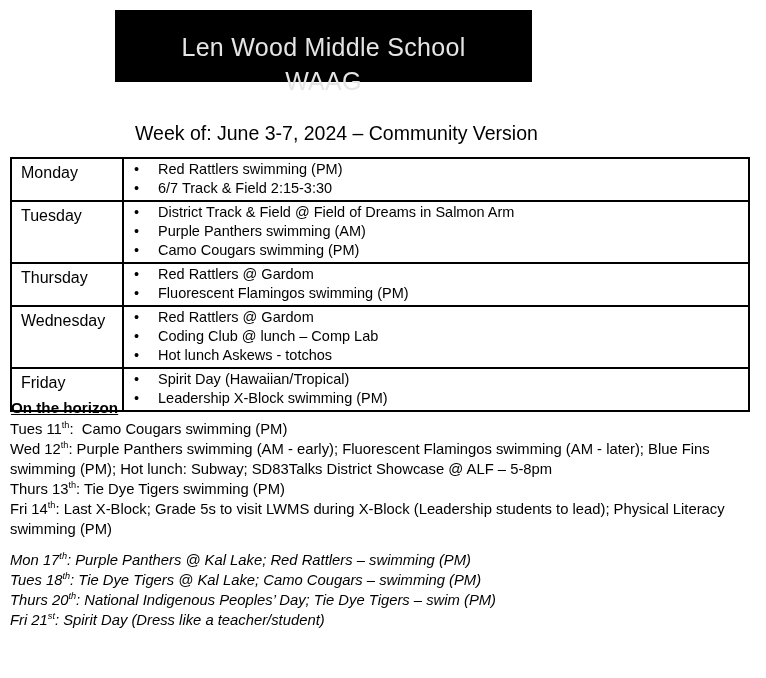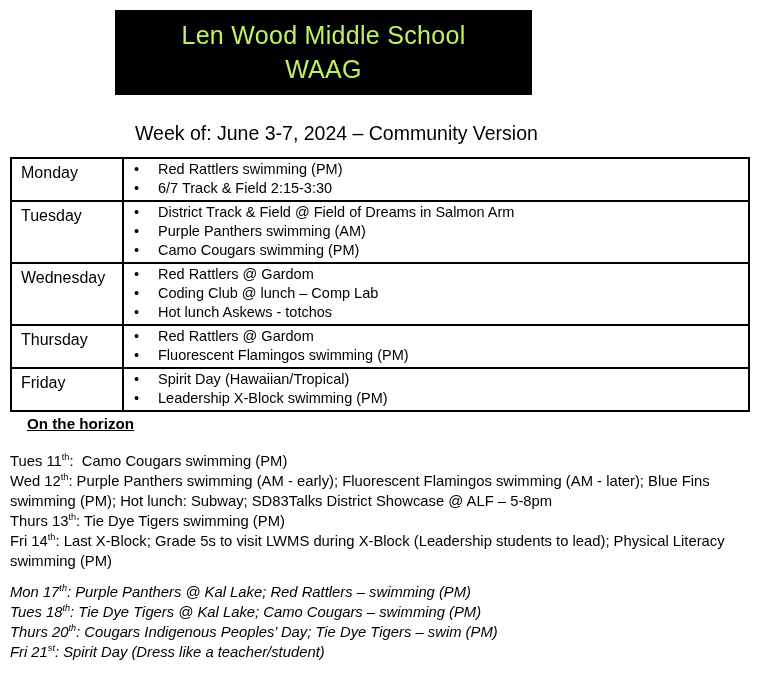--- a/index.html
+++ b/index.html
@@ -6,23 +6,23 @@
   body {
     width:766px; height:678px;
     background:#ffffff; color:#000000;
     font-family:"Liberation Sans","DejaVu Sans",sans-serif;
     position:relative; overflow:hidden;
   }
 
   
   .banner {
     position:absolute; left:115px; top:10px;
-    width:417px; height:85px; box-sizing:border-box;
-    background:#000000; color:#bef264;
-    text-align:center; padding-top:8px;
+    width:417px; height:72px; box-sizing:border-box;
+    background:#000000; color:#e5e5e5;
+    text-align:center; padding-top:20px;
   }
   .banner-line { font-size:25px; line-height:34px; letter-spacing:0.3px; }
 
   
   .week-line {
     position:absolute; left:135px; top:108px;
     font-size:19.5px; line-height:26px;margin-top:12px;
   }
 
   
@@ -37,21 +37,21 @@
   .bullet { flex:0 0 24px; }
   .itxt  { flex:1; }
 
   
   .horizon {
     position:absolute; left:10px; top:397px;
     width:748px; font-size:14.8px; line-height:20px;
   }
   .hz-head {
     font-size:15.2px; font-weight:bold;
-    text-decoration:underline; margin:17px;
+    text-decoration:underline; margin:1px;
     display:inline-block;
   }
   p.entry { margin:0; }
   .grp2 { margin-top:11px;font-style:italic; }
   sup { font-size:62%; line-height:0; }
 
   
   .sfx { border-bottom:1px solid #0563C1; }
   .sfx-semi { color:#0563C1; }
 </style>
@@ -91,46 +91,46 @@
             <span class="bullet">•</span>
             <span class="itxt">Purple Panthers swimming (AM)</span>
           </div>
         <div class="bline">
             <span class="bullet">•</span>
             <span class="itxt">Camo Cougars swimming (PM)</span>
           </div>
       </td>
     </tr>
     <tr>
+      <td class="day-cell">Thursday</td>
+      <td class="items-cell">
+        <div class="bline">
+            <span class="bullet">•</span>
+            <span class="itxt">Red Rattlers @ Gardom</span>
+          </div>
+        <div class="bline">
+            <span class="bullet">•</span>
+            <span class="itxt">Fluorescent Flamingos swimming (PM)</span>
+          </div>
+      </td>
+    </tr>
+    <tr>
       <td class="day-cell">Wednesday</td>
       <td class="items-cell">
         <div class="bline">
             <span class="bullet">•</span>
             <span class="itxt">Red Rattlers @ Gardom</span>
           </div>
         <div class="bline">
             <span class="bullet">•</span>
             <span class="itxt">Coding Club @ lunch – Comp Lab</span>
           </div>
         <div class="bline">
             <span class="bullet">•</span>
             <span class="itxt">Hot lunch Askews - totchos</span>
-          </div>
-      </td>
-    </tr>
-    <tr>
-      <td class="day-cell">Thursday</td>
-      <td class="items-cell">
-        <div class="bline">
-            <span class="bullet">•</span>
-            <span class="itxt">Red Rattlers @ Gardom</span>
-          </div>
-        <div class="bline">
-            <span class="bullet">•</span>
-            <span class="itxt">Fluorescent Flamingos swimming (PM)</span>
           </div>
       </td>
     </tr>
     <tr>
       <td class="day-cell">Friday</td>
       <td class="items-cell">
         <div class="bline">
             <span class="bullet">•</span>
             <span class="itxt">Spirit Day (Hawaiian/Tropical)</span>
           </div>
@@ -149,16 +149,16 @@
   <div>
     <p class="entry"><span>Tues 11</span><sup>th</sup><span>: &nbsp;Camo Cougars swimming (PM)</span></p>
     <p class="entry"><span>Wed 12</span><sup>th</sup><span>: Purple Panthers swimming (AM - early); Fluorescent Flamingos swimming (AM - later); Blue Fins swimming (PM); Hot lunch: Subway; SD83Talks District Showcase @ ALF – 5-8pm</span></p>
     <p class="entry"><span>Thurs 13</span><sup>th</sup><span>: Tie Dye Tigers swimming (PM)</span></p>
     <p class="entry"><span>Fri 14</span><sup>th</sup><span>: Last X-Block; Grade 5s to visit LWMS during X-Block (Leadership students to lead); Physical Literacy swimming (PM)</span></p>
   </div>
 
   <div class="grp2">
     <p class="entry"><span>Mon 17</span><sup>th</sup><span>: Purple Panthers @ Kal Lake; Red Rattlers – swimming (PM)</span></p>
     <p class="entry"><span>Tues 18</span><sup>th</sup><span>: Tie Dye Tigers @ Kal Lake; Camo Cougars – swimming (PM)</span></p>
-    <p class="entry"><span>Thurs 20</span><sup>th</sup><span>: Cougars Indigenous Peoples’ Day; Tie Dye Tigers – swim (PM)</span></p>
+    <p class="entry"><span>Thurs 20</span><sup>th</sup><span>: National Indigenous Peoples’ Day; Tie Dye Tigers – swim (PM)</span></p>
     <p class="entry"><span>Fri 21</span><sup>st</sup><span>: Spirit Day (Dress like a teacher/student)</span></p>
   </div>
 </div>
 
 </body></html>

